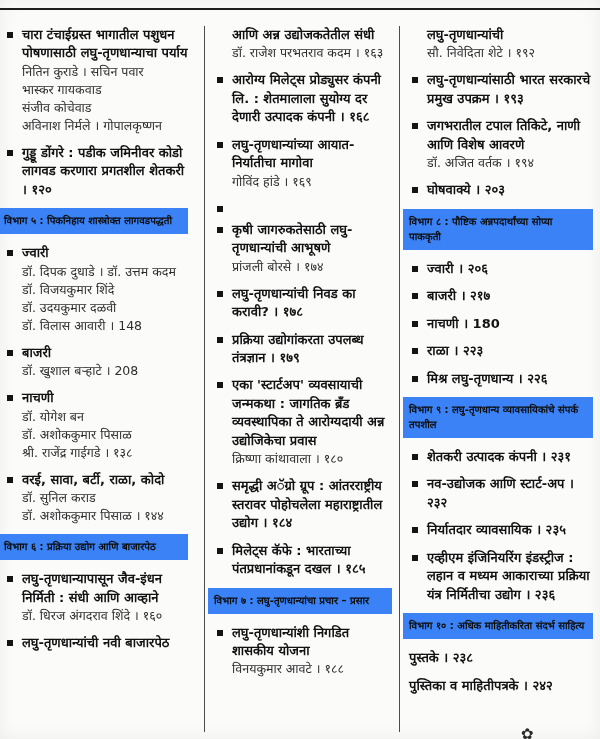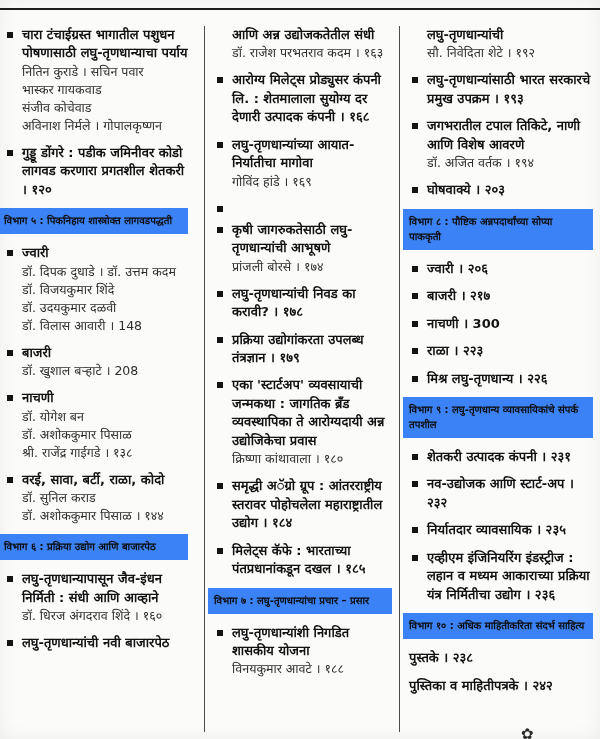--- a/index.html
+++ b/index.html
@@ -236,21 +236,21 @@
       </div>
       <div class="entry">
         <span class="bullet"></span>
         <div class="entry-body">
           <div class="entry-title">बाजरी । २१७</div>
         </div>
       </div>
       <div class="entry">
         <span class="bullet"></span>
         <div class="entry-body">
-          <div class="entry-title">नाचणी । 300</div>
+          <div class="entry-title">नाचणी । 180</div>
         </div>
       </div>
       <div class="entry">
         <span class="bullet"></span>
         <div class="entry-body">
           <div class="entry-title">राळा । २२३</div>
         </div>
       </div>
       <div class="entry">
         <span class="bullet"></span>

